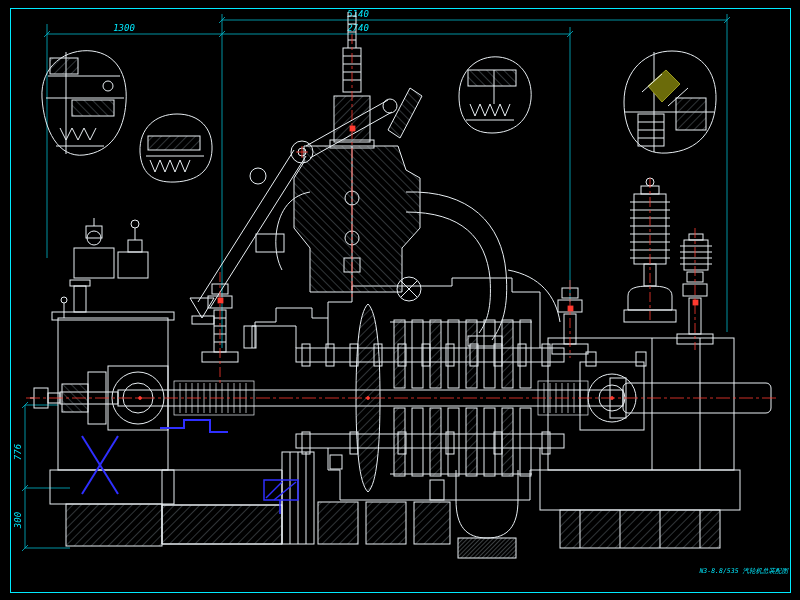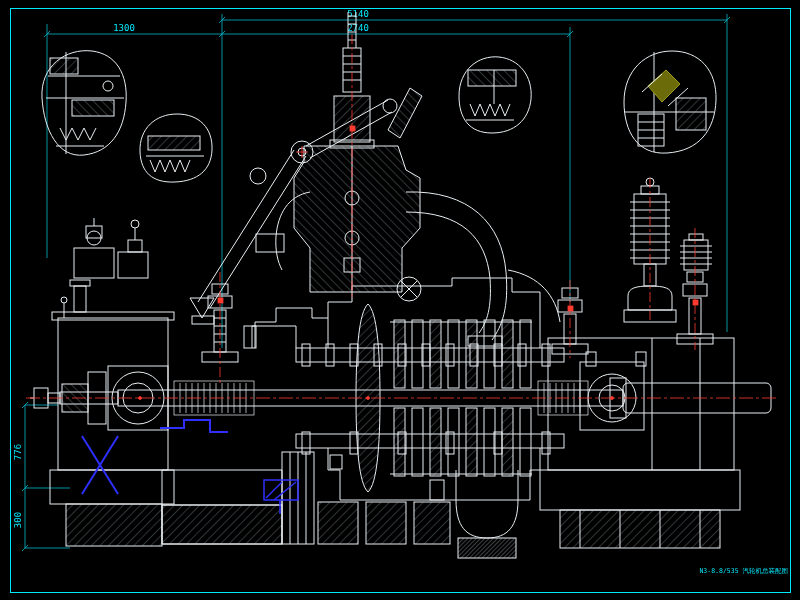--- a/index.html
+++ b/index.html
@@ -1,16 +1,16 @@
 <!DOCTYPE html>
 <html><head>
 <meta charset="utf-8">
 <style>
   html,body{margin:0;padding:0;background:#000;}
-  .canvas{position:relative;width:800px;height:600px;background:#000;overflow:hidden;}
+  .canvas{position:relative;width:800px;height:600px;background:#000;overflow:hidden;font-style:italic;}
   svg{display:block;}
   text.dim{font-family:"DejaVu Sans Mono",monospace;font-size:9px;fill:#00eaff;stroke:none;}
   text.dimv{font-family:"DejaVu Sans Mono",monospace;font-size:9px;fill:#00eaff;stroke:none;}
   text.title{font-family:"DejaVu Sans Mono",monospace;font-size:6.5px;fill:#00eaff;stroke:none;}
 </style>
 </head>
 <body>
 
 <div class="canvas">
 <svg width="800" height="600" viewBox="0 0 800 600">

